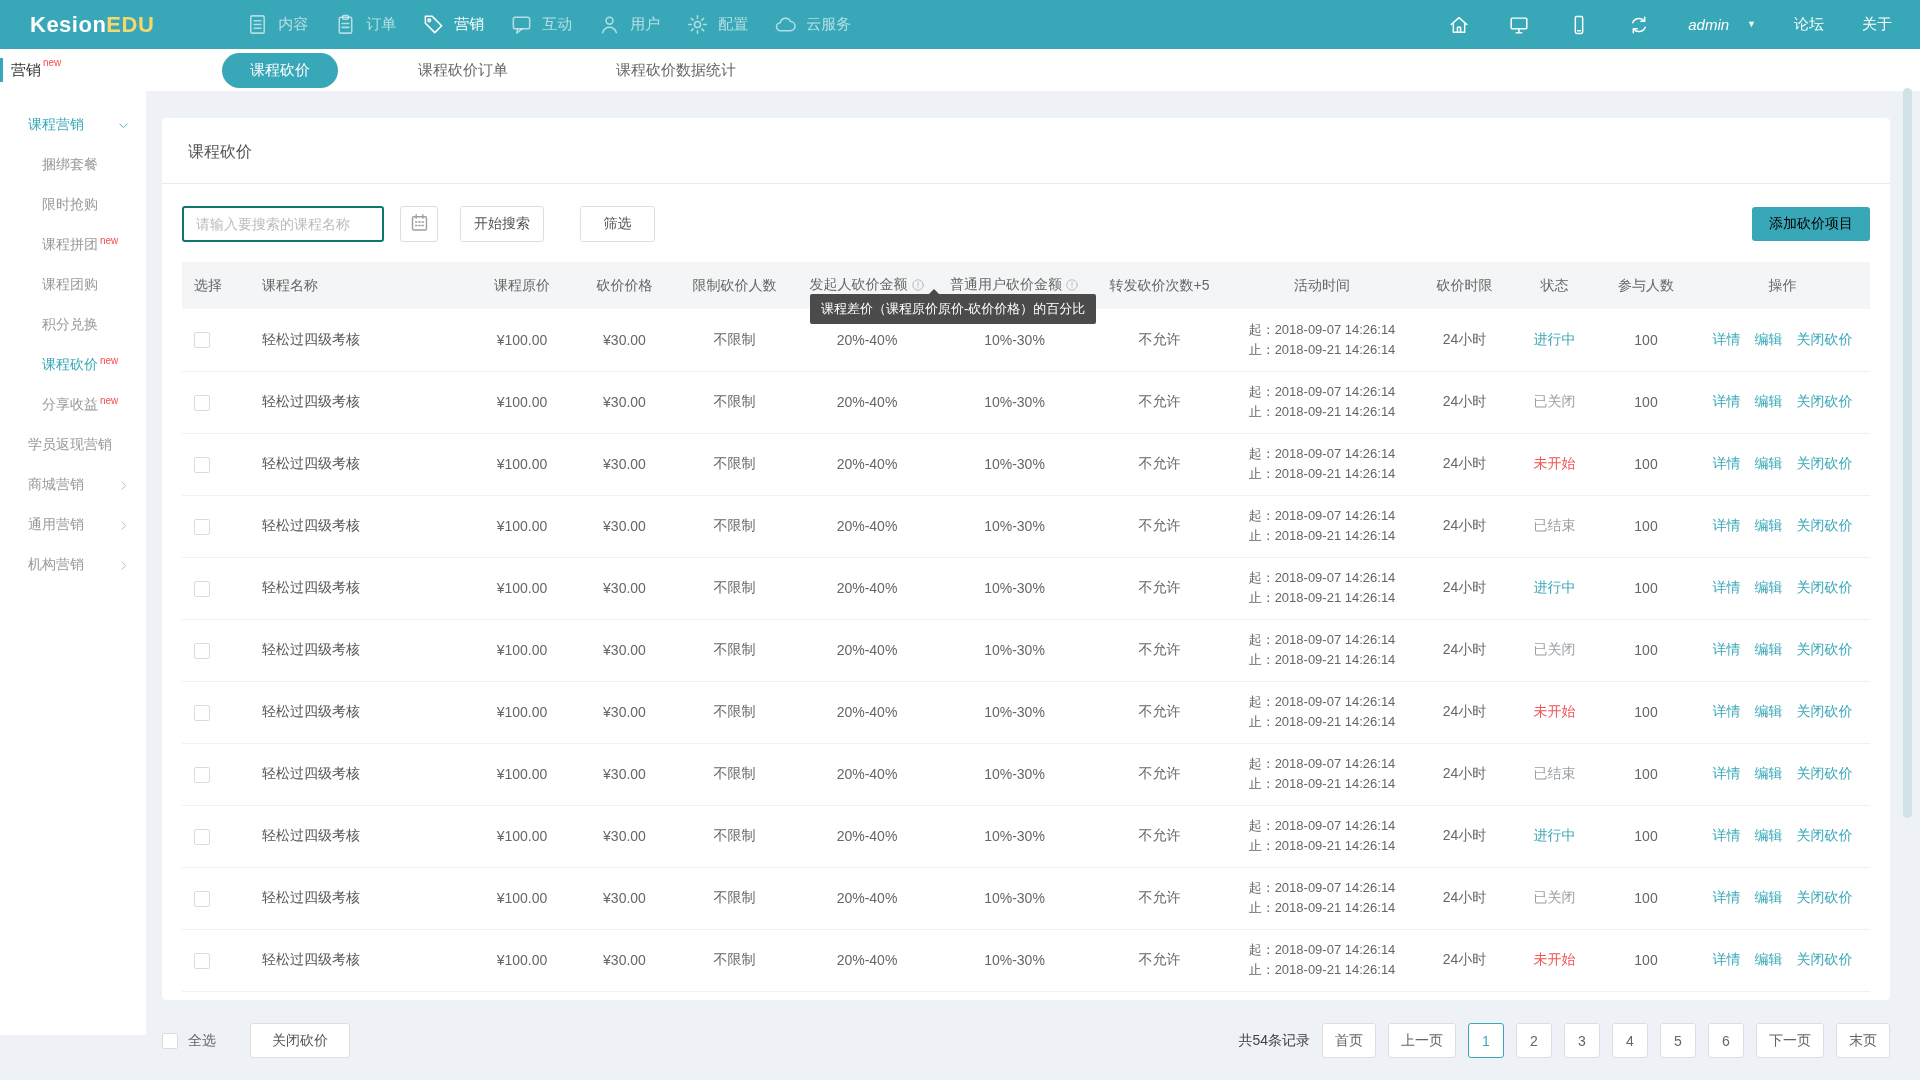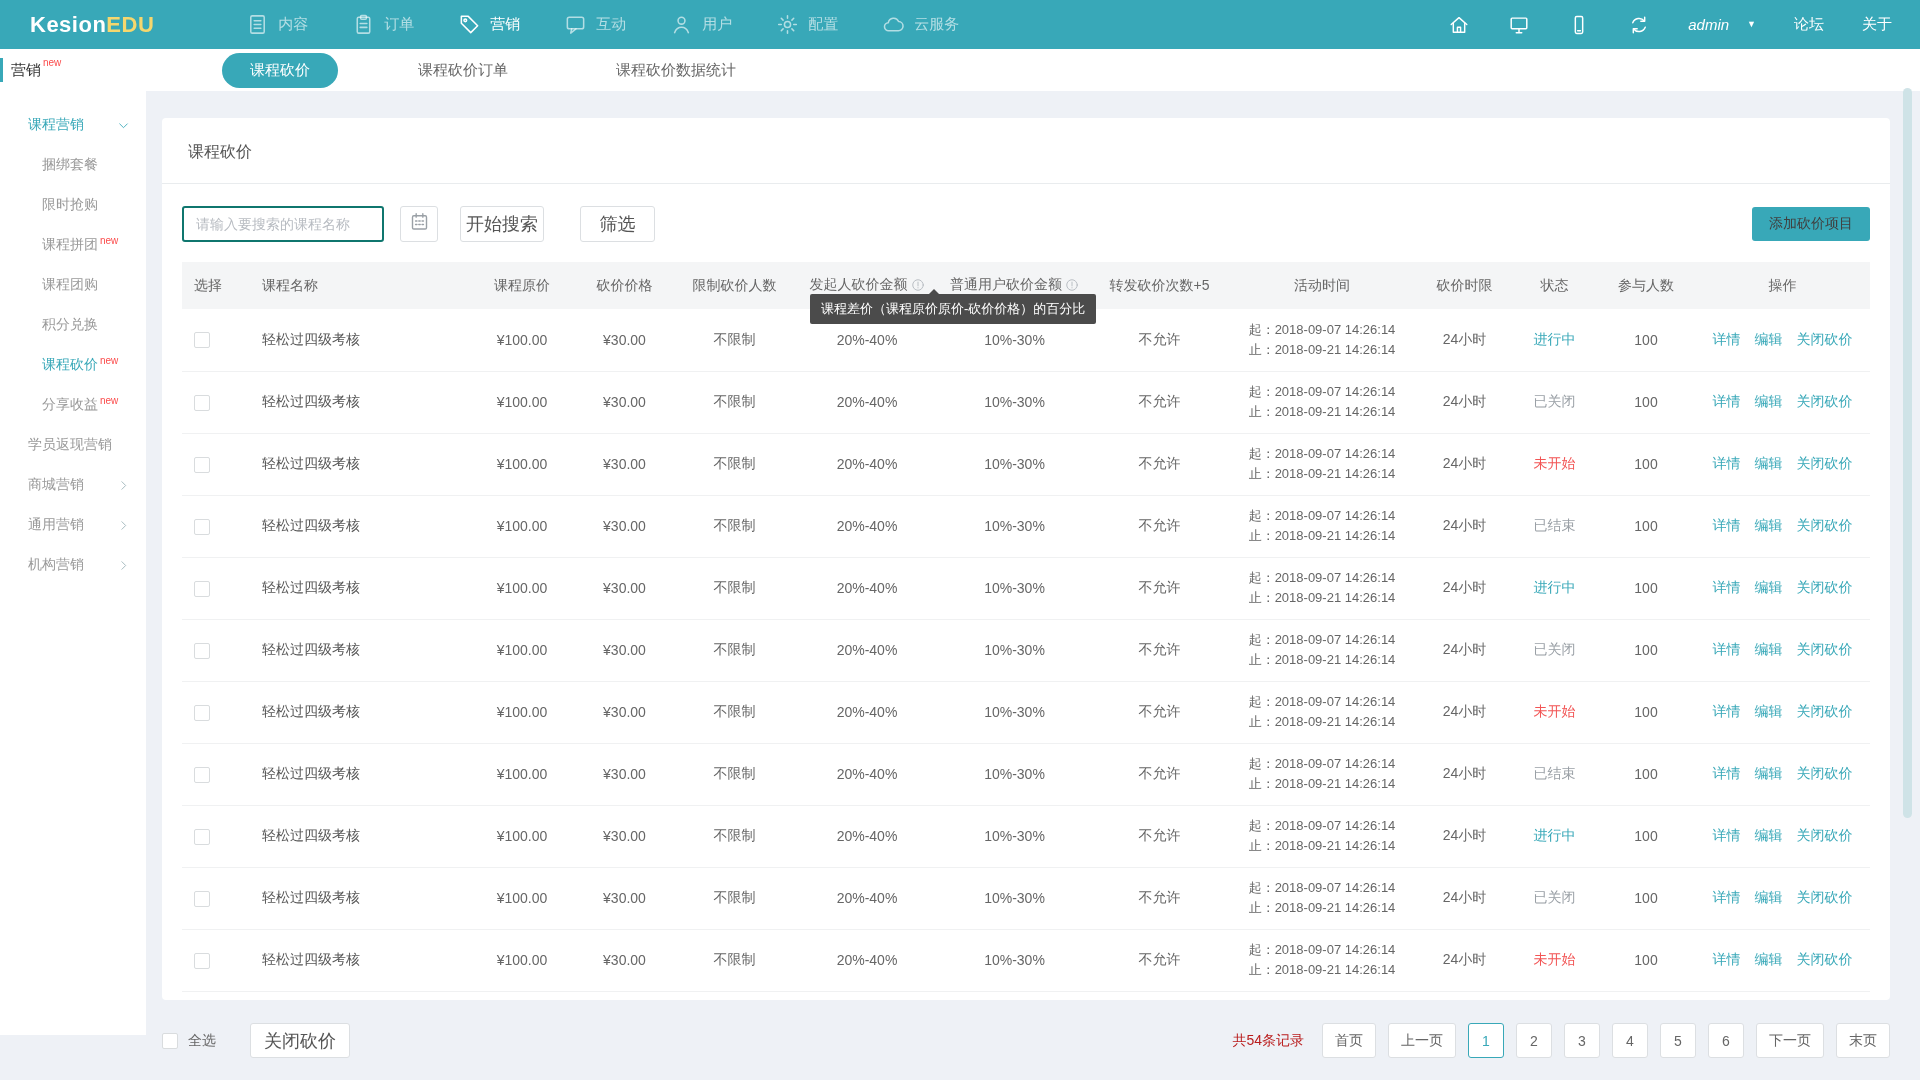--- a/index.html
+++ b/index.html
@@ -15,21 +15,21 @@
     background:#eef1f6;color:#555;font-size:14px;position:relative;
   }
   
   .topbar{
     height:49px;background:var(--accent);display:flex;align-items:center;
     padding:0 28px 0 30px;position:relative;z-index:30;
   }
   .logo{font-size:22px;font-weight:bold;letter-spacing:.5px;margin-right:92px;cursor:pointer;text-align:center;}
   .logo .p1{color:#ffffff;}
   .logo .p2{color:#f5d76e;}
-  .main-nav{display:flex;align-items:flex-start;gap:44px;}
+  .main-nav{display:flex;align-items:flex-start;gap:26px;}
   .nav-item{display:flex;align-items:center;gap:9px;color:rgba(255,255,255,.62);cursor:pointer;font-size:15px;}
   .nav-item.active{color:#ffffff;}
   .nav-item svg{width:23px;height:23px;display:block;}
   .topbar-right{margin-left:auto;display:flex;align-items:center;gap:38px;color:#fff;}
   .tb-icon{cursor:pointer;display:flex;align-items:center;}
   .tb-icon svg{width:22px;height:22px;display:block;}
   .admin-box{display:flex;align-items:center;gap:18px;font-size:15px;cursor:pointer;font-style:italic;}
   .admin-caret{font-size:9px;line-height:1;}
   .tb-link{font-size:15px;cursor:pointer;}
   
@@ -71,28 +71,28 @@
   .panel-title{font-size:16px;color:#555;font-weight:normal;padding:24px 4px 20px 6px;}
   .panel-divider{height:1px;background:#e9ecee;margin:0 -20px;}
   .toolbar{display:flex;align-items:center;padding:22px 0 20px 0;position:relative;}
   .search-input{
     width:202px;height:36px;border:2px solid #0f766e;border-radius:3px;padding:0 12px;
     font-size:14px;color:#555;outline:none;font-family:inherit;background:#fff;
   }
   .search-input::placeholder{color:#b8bcc2;}
   .btn{
     height:36px;background:#fff;border:1px solid #dcdfe2;border-radius:3px;color:#555;
-    font-size:18px;cursor:pointer;font-family:inherit;
+    font-size:14px;cursor:pointer;font-family:inherit;
   }
   .cal-btn{width:38px;margin-left:16px;display:flex;align-items:center;justify-content:center;color:#9aa0a6;}
   .cal-btn svg{width:21px;height:21px;}
   .search-btn{width:84px;margin-left:22px;}
   .filter-btn{width:75px;margin-left:36px;}
   .add-btn{
-    margin-left:auto;height:34px;padding:0 17px;background:var(--accent);color:#404040;
+    margin-left:auto;height:34px;padding:0 17px;background:var(--accent);color:#000000;
     border:none;border-radius:3px;font-size:14px;cursor:pointer;font-family:inherit;text-align:center;
   }
   
   table{width:100%;border-collapse:collapse;table-layout:fixed;}
   thead th{
     background:#f4f5f6;height:47px;font-weight:normal;font-size:14px;color:#666;
     text-align:center;white-space:nowrap;
   }
   thead th:first-child{text-align:left;padding-left:12px;}
   thead th:nth-child(2){text-align:left;padding-left:10px;}
@@ -122,21 +122,21 @@
     content:"";position:absolute;top:-5px;left:119px;border-left:5px solid transparent;
     border-right:5px solid transparent;border-bottom:5px solid #4b4b4b;
   }
   
   .footerbar{
     position:absolute;left:162px;right:30px;bottom:22px;display:flex;align-items:center;
   }
   .select-all-label{margin-left:10px;color:#666;}
   .close-batch-btn{width:100px;height:35px;margin-left:34px;}
   .pager{margin-left:auto;display:flex;align-items:center;gap:12px;}
-  .total-text{color:#b91c1c;margin-right:6px;}
+  .total-text{color:#404040;}
   .page-btn{
     min-width:36px;height:35px;padding:0 12px;background:#fff;border:1px solid #dcdfe2;
     border-radius:3px;color:#666;font-size:14px;cursor:pointer;font-family:inherit;
   }
   .page-btn.active{border-color:var(--accent);color:var(--accent);}
   
   .scroll-thumb{
     position:absolute;right:8px;top:88px;width:9px;height:730px;background:#cfe3e7;
     border-radius:5px;cursor:pointer;z-index:50;
   }

